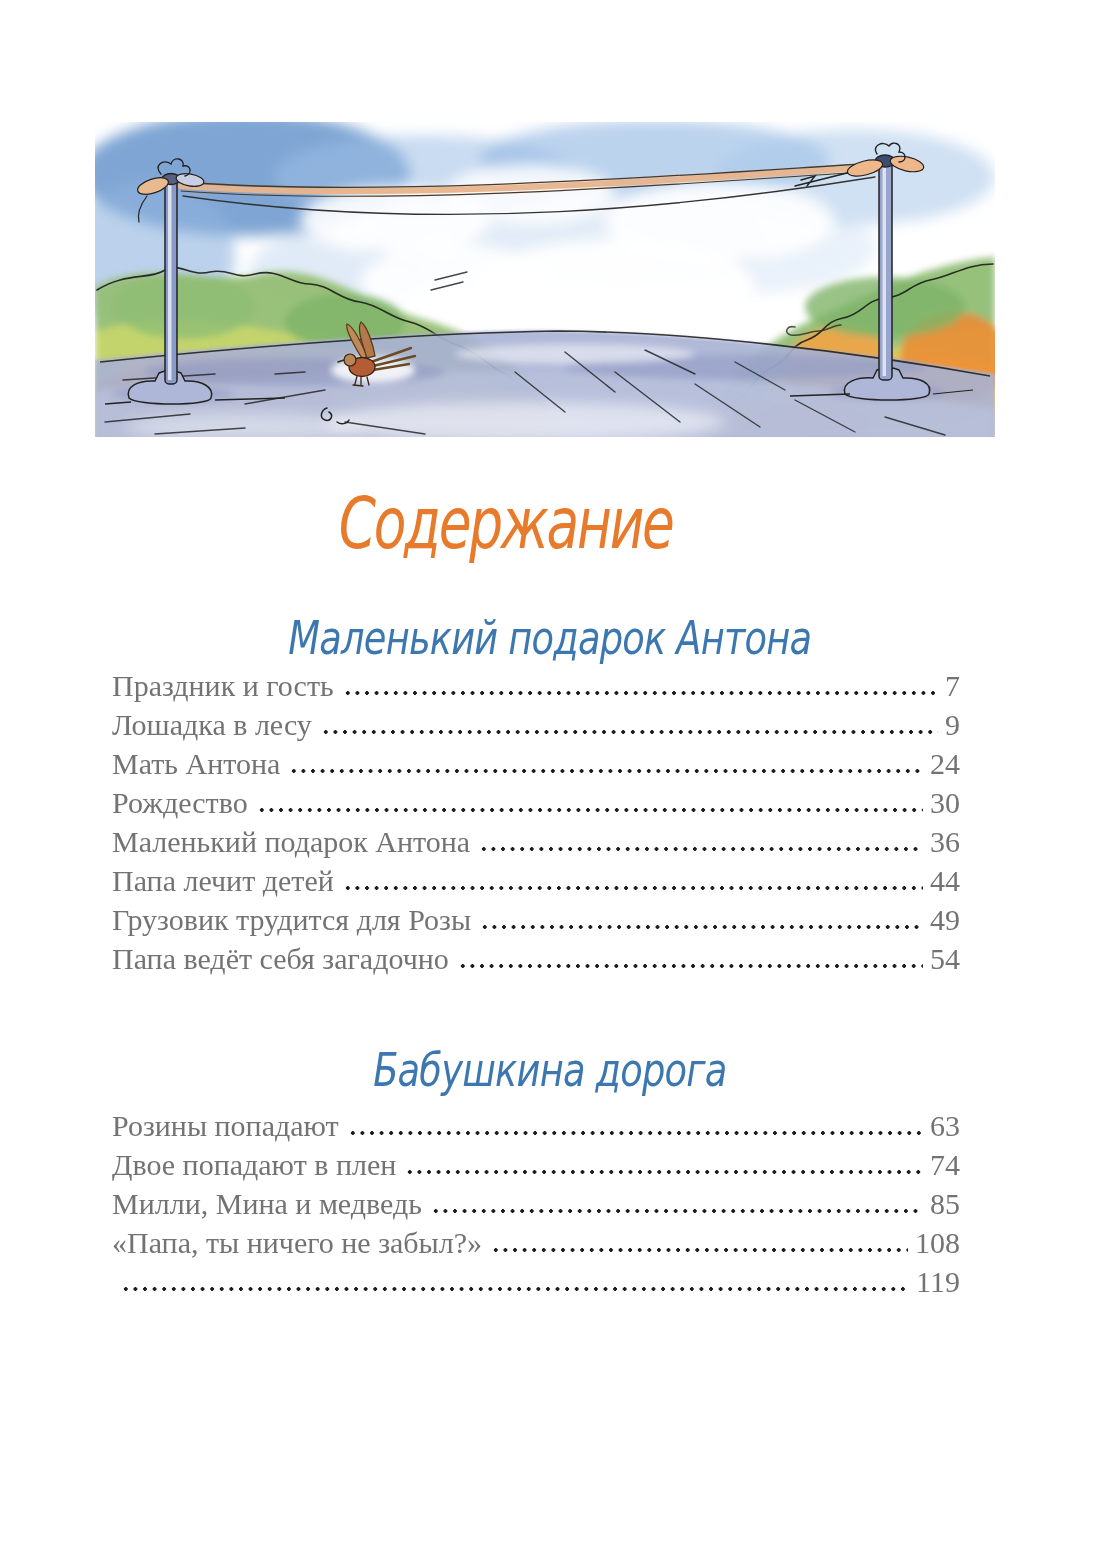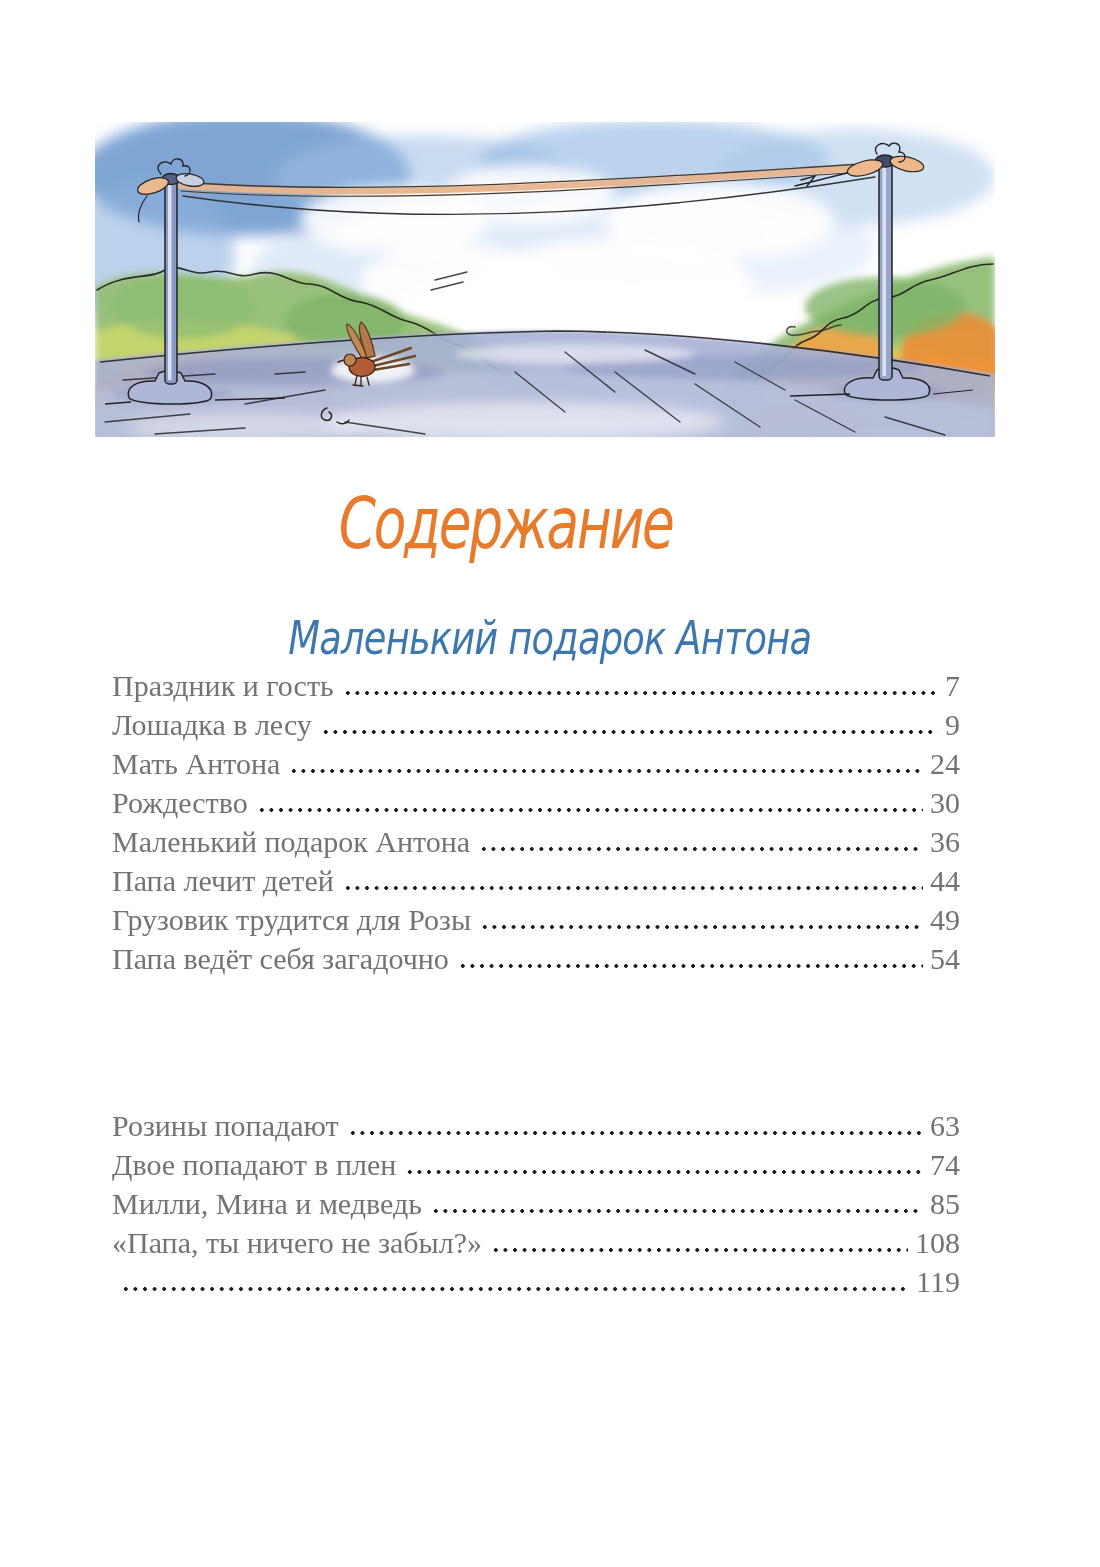--- a/index.html
+++ b/index.html
@@ -254,20 +254,23 @@
       <span class="leader"></span>
       <span class="entry-page">49</span>
     </li>
     <li>
       <span class="entry-title">Папа ведёт себя загадочно</span>
       <span class="leader"></span>
       <span class="entry-page">54</span>
     </li>
   </ul>
 
+  <h2 class="section-heading" id="section2-heading">
+    <span class="hand" style="color:#3C77B0">Бабушкина дорога</span>
+  </h2>
   <ul class="toc" id="toc-list-2">
     <li>
       <span class="entry-title">Розины попадают</span>
       <span class="leader"></span>
       <span class="entry-page">63</span>
     </li>
     <li>
       <span class="entry-title">Двое попадают в плен</span>
       <span class="leader"></span>
       <span class="entry-page">74</span>

